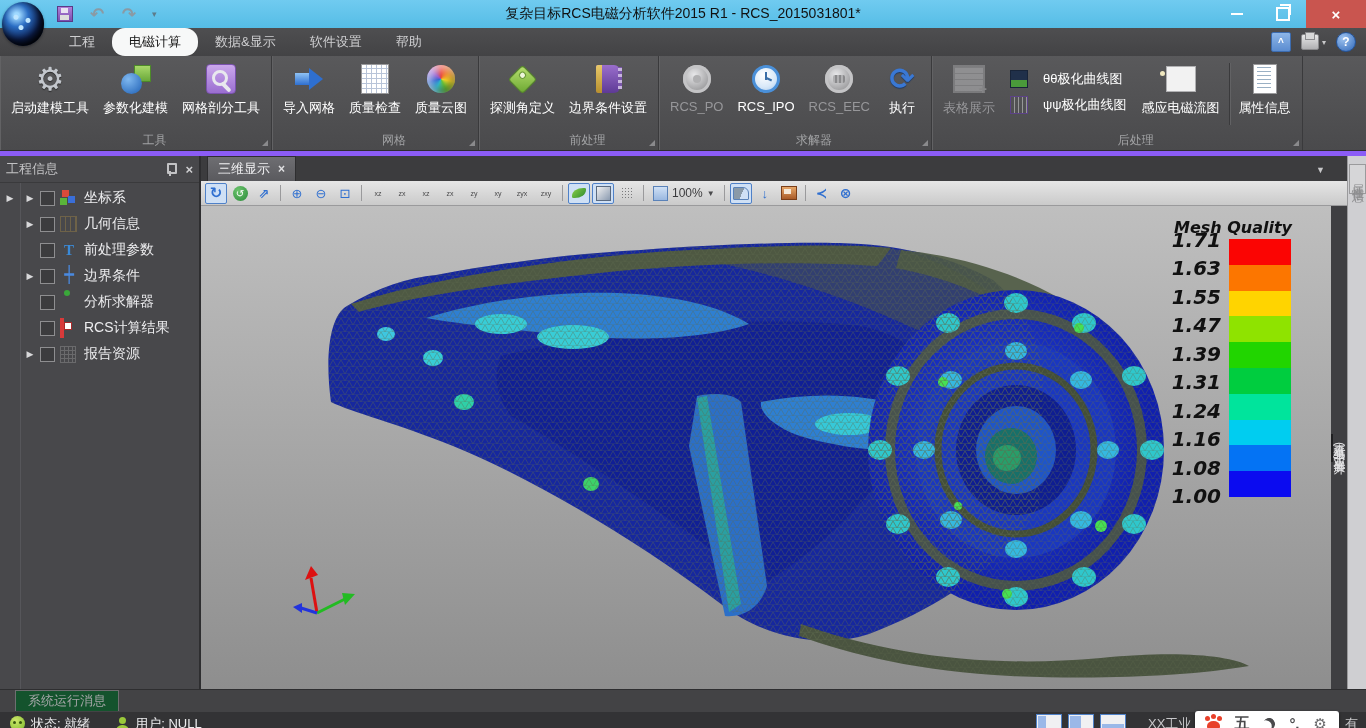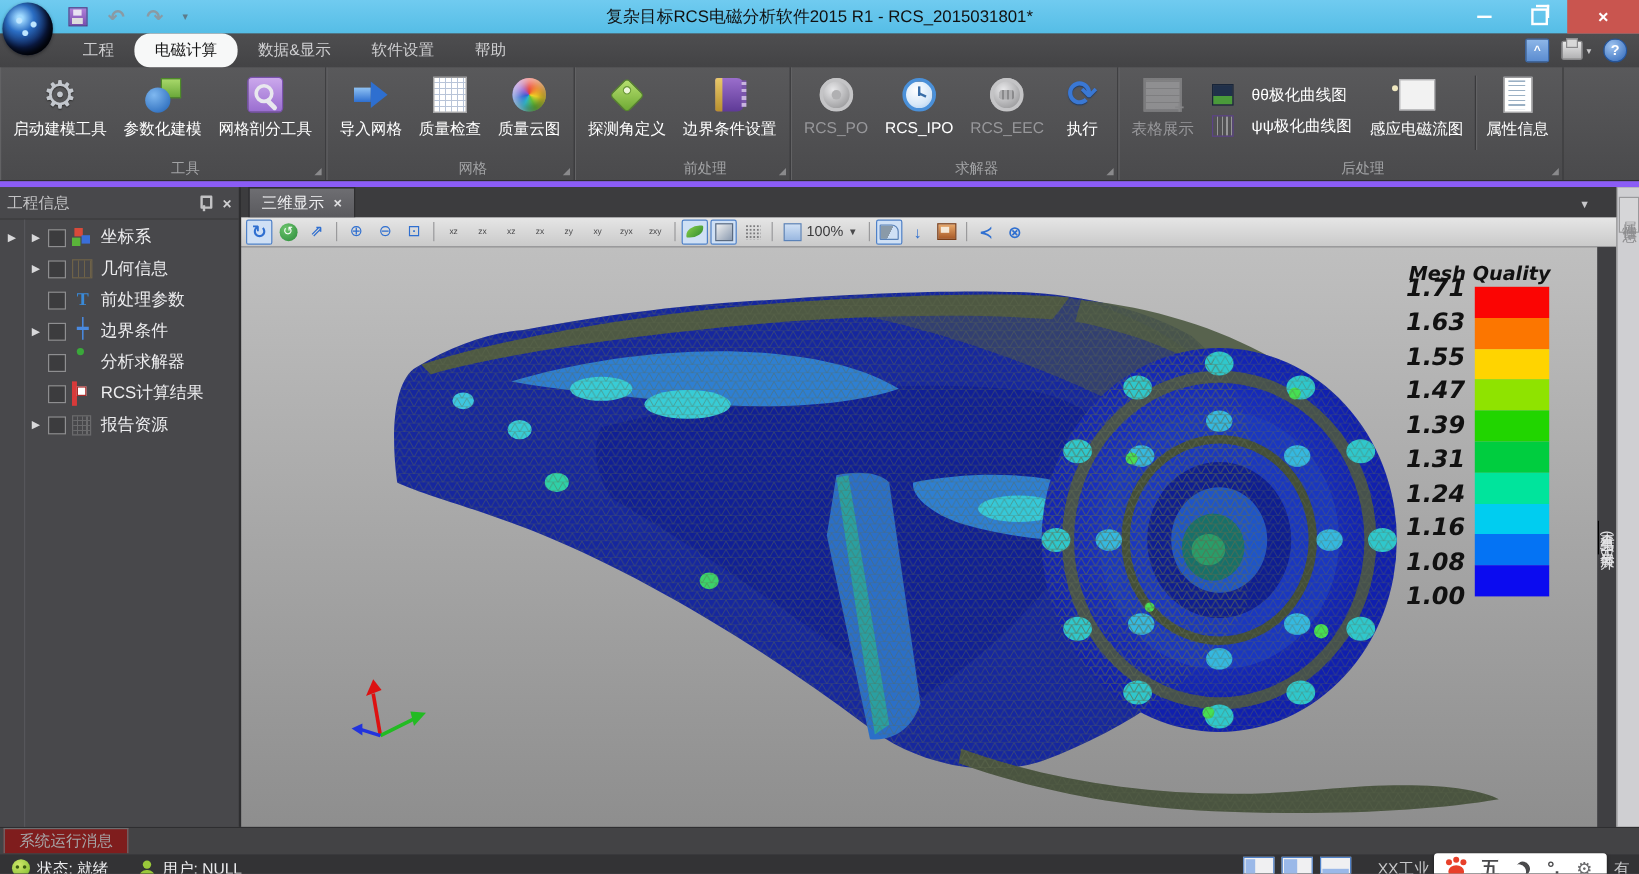--- a/index.html
+++ b/index.html
@@ -159,21 +159,21 @@
   .legcolors{width:62px;height:258px;display:flex;flex-direction:column;border:0;}
   .legcolors div{flex:1;}
   
   .rstrip{width:16px;background:#3f3f42;display:flex;align-items:center;justify-content:center;}
   .rstrip span{writing-mode:vertical-rl;color:#e4e4e6;font-size:12px;letter-spacing:2px;}
   .rightcol{width:18px;background:#cfcfd2;border-left:1px solid #9a9a9c;}
   .righttab{margin-top:8px;margin-left:1px;width:15px;padding:10px 0;border:1px solid #9a9a9c;background:#d6d6d8;display:flex;justify-content:center;}
   .righttab span{writing-mode:vertical-rl;color:#8e8e90;font-size:12px;letter-spacing:2px;}
   
   .bottomrow{height:22px;background:#434345;display:flex;align-items:flex-start;border-top:1px solid #2e2e30;}
-  .btab{margin-left:3px;height:20px;padding:0 12px;border:1px solid #6e6e70;border-bottom:none;background:#7f1d1d;
+  .btab{margin-left:15px;height:20px;padding:0 12px;border:1px solid #6e6e70;border-bottom:none;background:#14532d;
     color:#a6a6a8;font-size:13px;display:flex;align-items:center;}
   .statusbar{height:23px;background:#333335;display:flex;align-items:center;color:#ededef;font-size:13px;position:relative;}
   .smiley{width:15px;height:15px;border-radius:50%;background:radial-gradient(circle at 38% 32%,#cfe86a,#7ab82a);margin:0 6px 0 10px;position:relative;}
   .smiley::after{content:"";position:absolute;left:3px;top:5px;width:3px;height:3px;border-radius:50%;background:#3a5a10;box-shadow:6px 0 0 #3a5a10;}
   .person{width:13px;height:14px;position:relative;margin:0 6px 0 26px;}
   .person::before{content:"";position:absolute;left:3px;top:0;width:7px;height:7px;border-radius:50%;background:#9ac83a;}
   .person::after{content:"";position:absolute;left:0;bottom:0;width:13px;height:6px;border-radius:6px 6px 0 0;background:#9ac83a;}
   .statusright{position:absolute;right:0;top:0;height:100%;display:flex;align-items:center;}
   .laybtn{width:24px;height:18px;background:#f0f0f2;border:1px solid #4f81c8;margin-right:6px;position:relative;}
   .laybtn i{position:absolute;background:#9ab8e8;}

